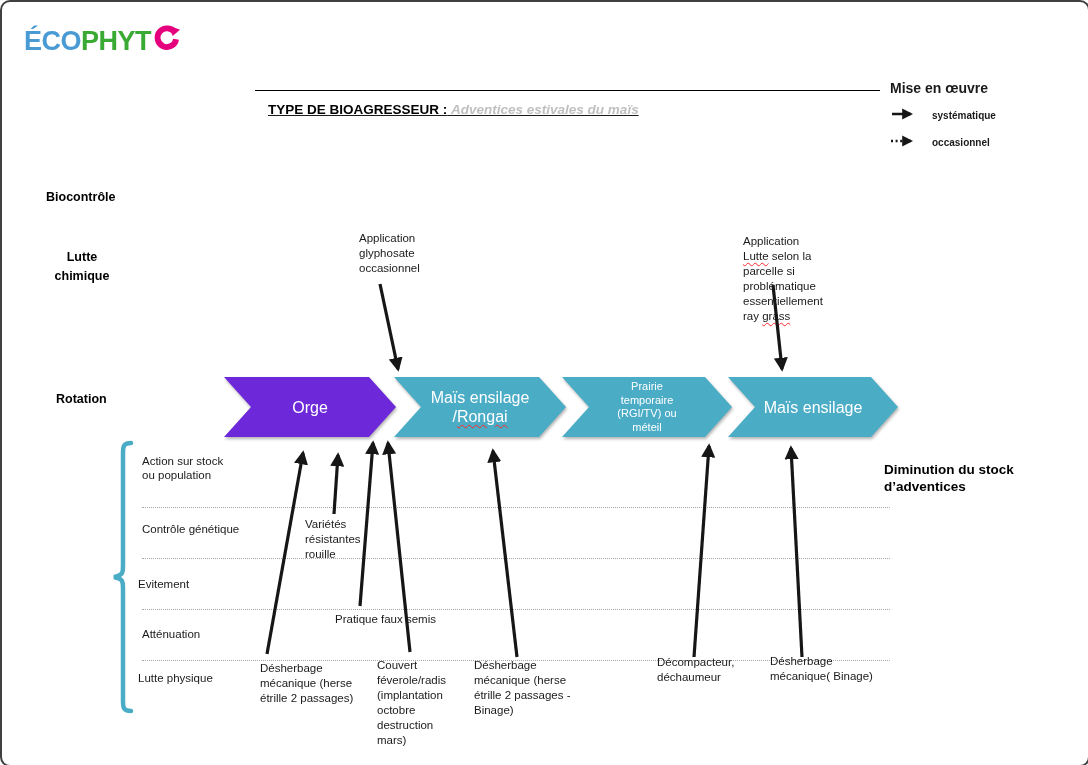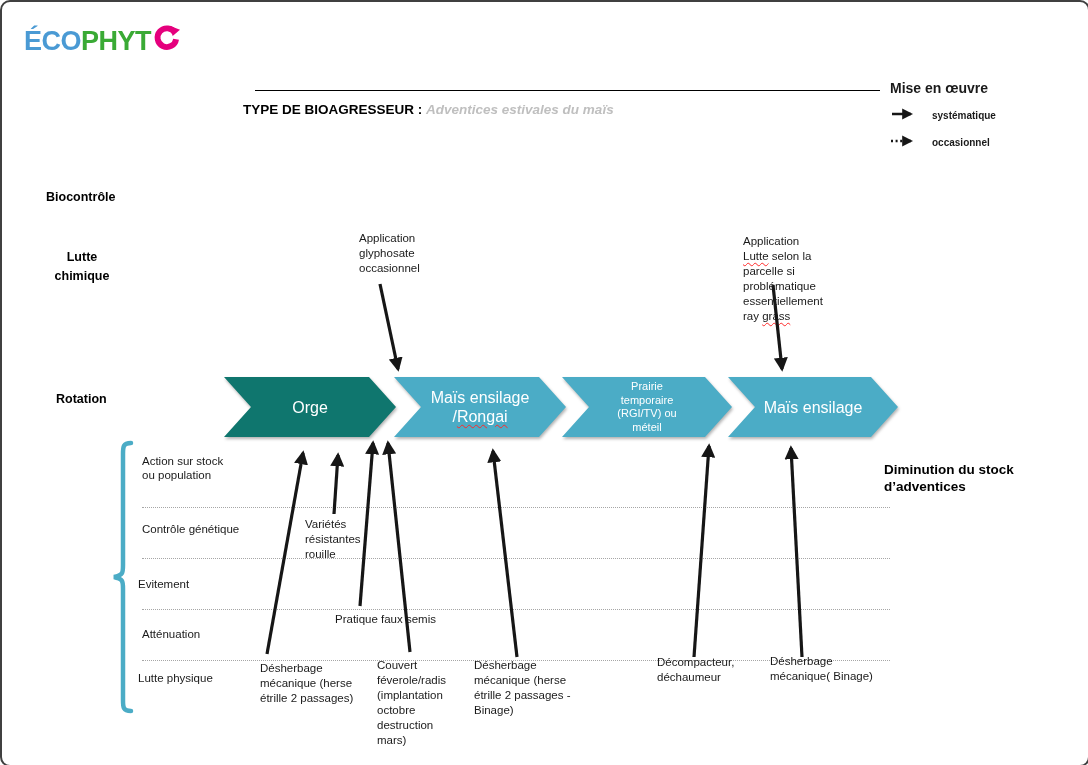--- a/index.html
+++ b/index.html
@@ -15,21 +15,21 @@
   #logo{left:22px;top:22px;width:230px;}
   .brand{font-size:27px;font-weight:bold;letter-spacing:-.5px;line-height:30px;display:flex;align-items:center;}
   .brand .o-icon{margin-left:1px;}
   .dephy-row{display:flex;align-items:flex-start;margin-top:-2px;}
   .dephy{font-size:26px;font-weight:bold;line-height:26px;letter-spacing:.5px;}
   .tagline{font-size:6px;line-height:7.5px;color:#b3b3b3;margin:3px 0 0 5px;font-weight:bold;}
 
   
   #title{left:250px;top:48px;width:630px;text-align:center;font-size:21px;font-weight:bold;color:#000;}
   #title-rule{left:253px;top:88px;width:625px;border-top:1.6px solid #000;}
-  #subtitle{left:241px;top:100px;font-size:13.5px;}
+  #subtitle{left:266px;top:100px;font-size:13.5px;text-decoration:underline;}
   #subtitle .lab{font-weight:bold;color:#000;}
   #subtitle .val{font-style:italic;color:#bfbfbf;font-weight:bold;}
 
   
   #legend{left:888px;top:78px;width:180px;}
   #legend .lg-title{font-size:14px;font-weight:bold;margin-bottom:10px;}
   .lg-item{display:flex;align-items:center;gap:12px;margin-bottom:9px;}
   .lg-item .lbl{font-size:10px;font-weight:bold;}
 
   
@@ -98,21 +98,21 @@
       <span class="lbl">occasionnel</span>
     </div>
   </div>
 
   <div class="abs cat" id="cat-bio">Biocontrôle</div>
   <div class="abs cat preline" id="cat-chim">Lutte
 chimique</div>
   <div class="abs cat" id="cat-rot">Rotation</div>
 
   <div class="chev-wrap" style="left:222px;width:172px;">
-    <div class="chev" style="background:#0f766e;">
+    <div class="chev" style="background:#6d28d9;">
       <span class="l1">Orge</span>
     </div>
   </div>
   <div class="chev-wrap" style="left:392px;width:172px;">
     <div class="chev" style="background:#4BACC6;">
       <span class="l1">Maïs ensilage</span>
       <span class="l1"><span>/</span><span class="sq">Rongai</span></span>
     </div>
   </div>
   <div class="chev-wrap" style="left:560px;width:170px;">

